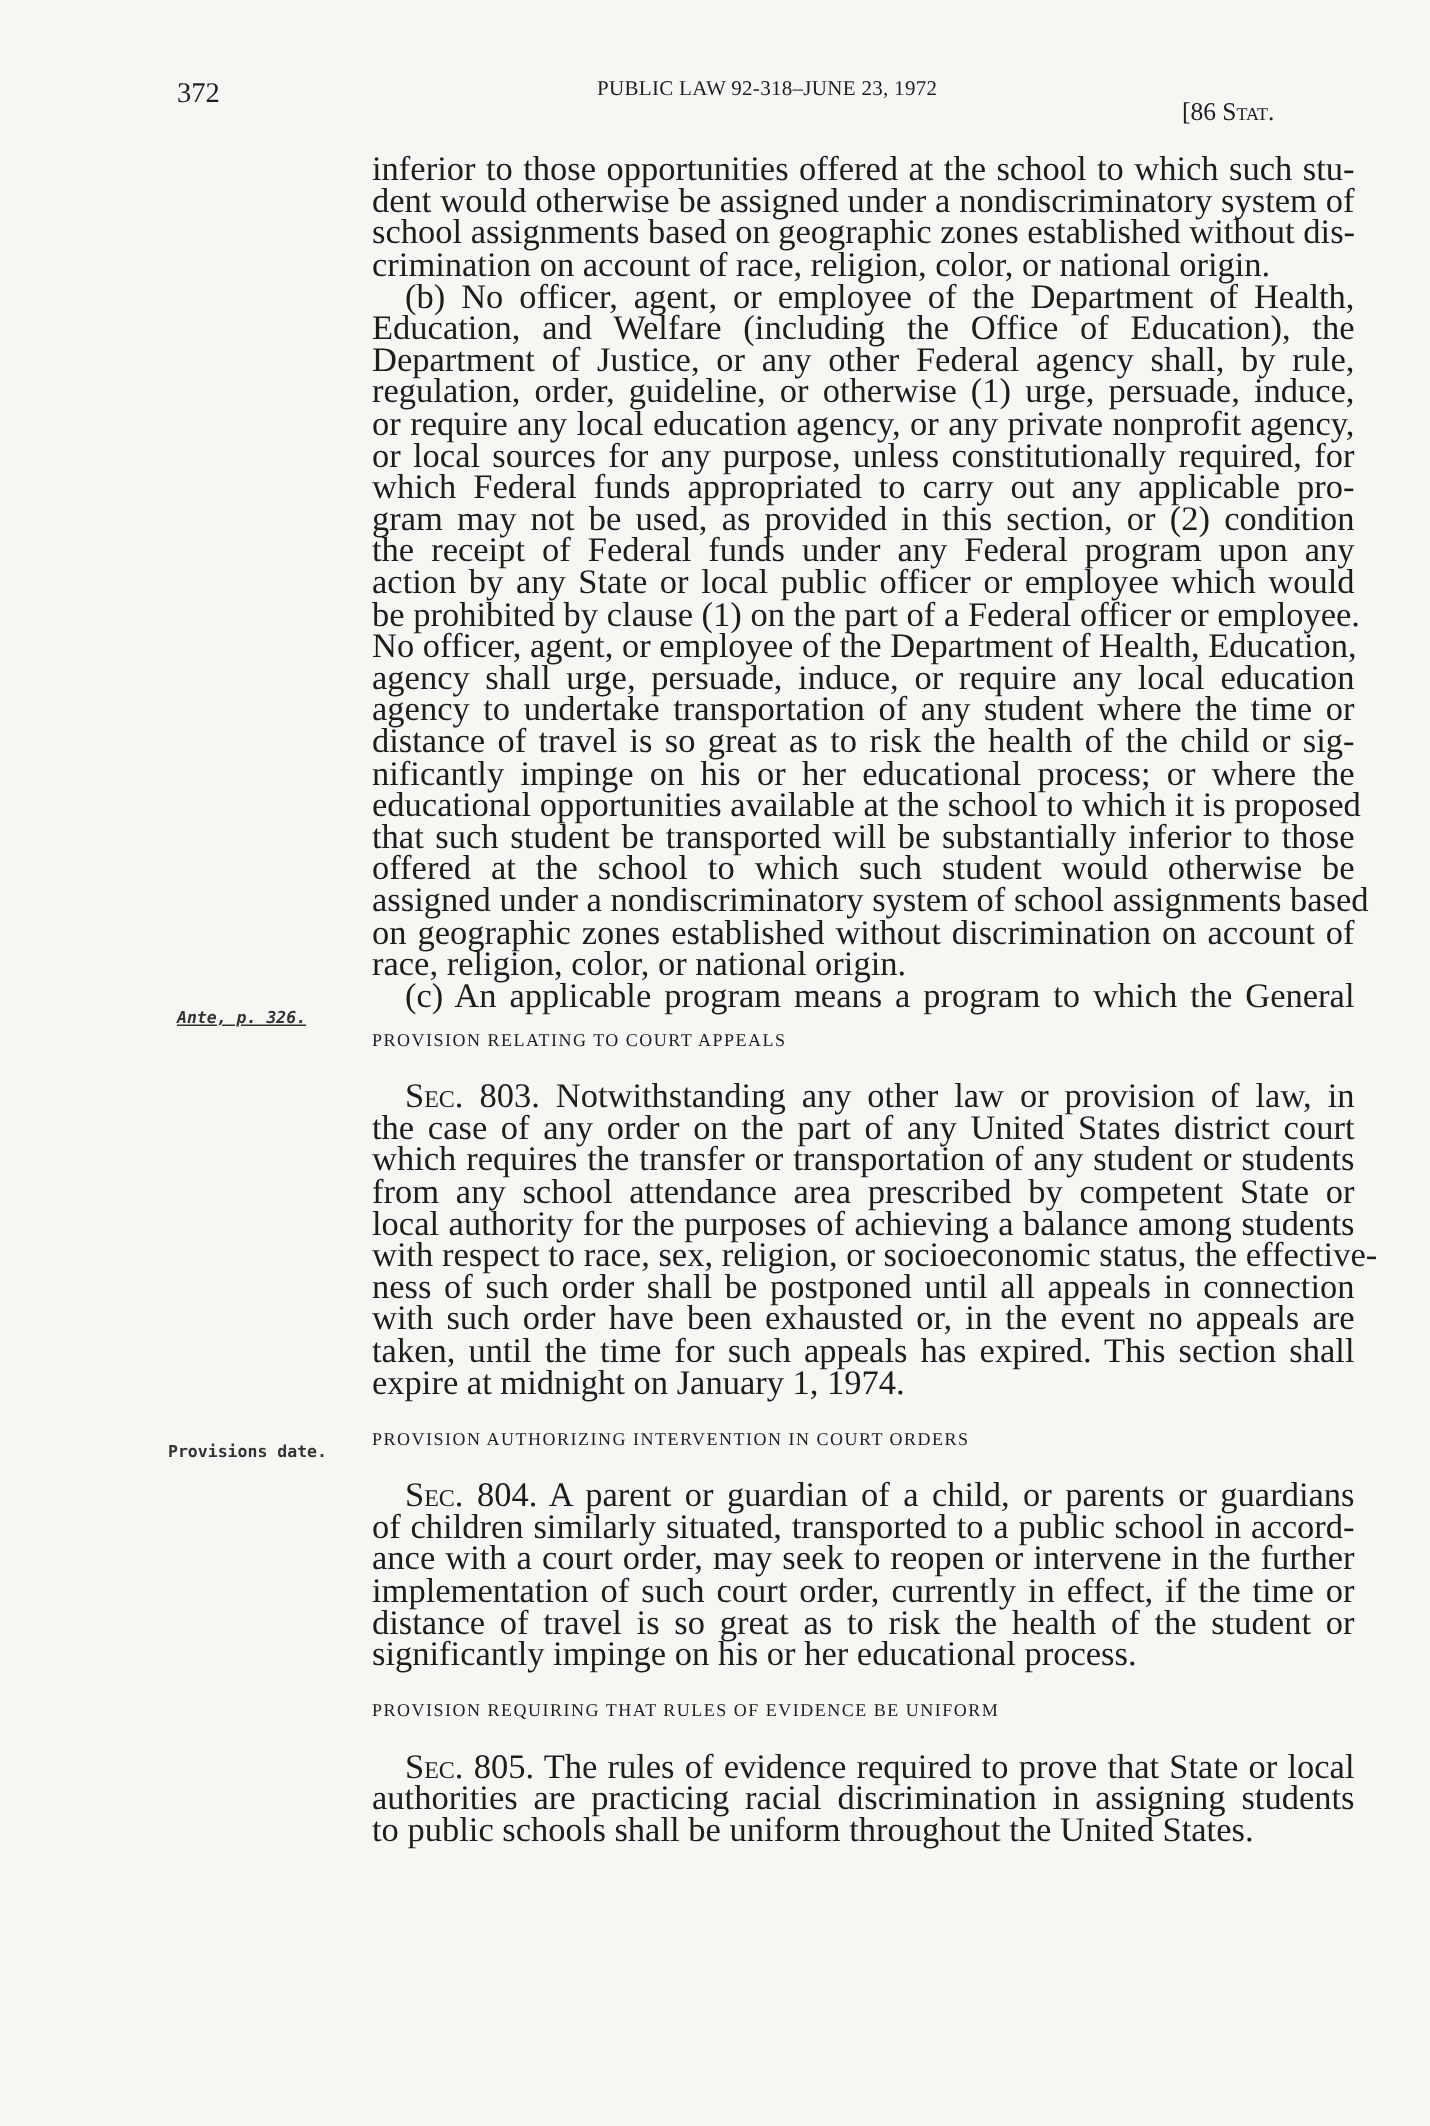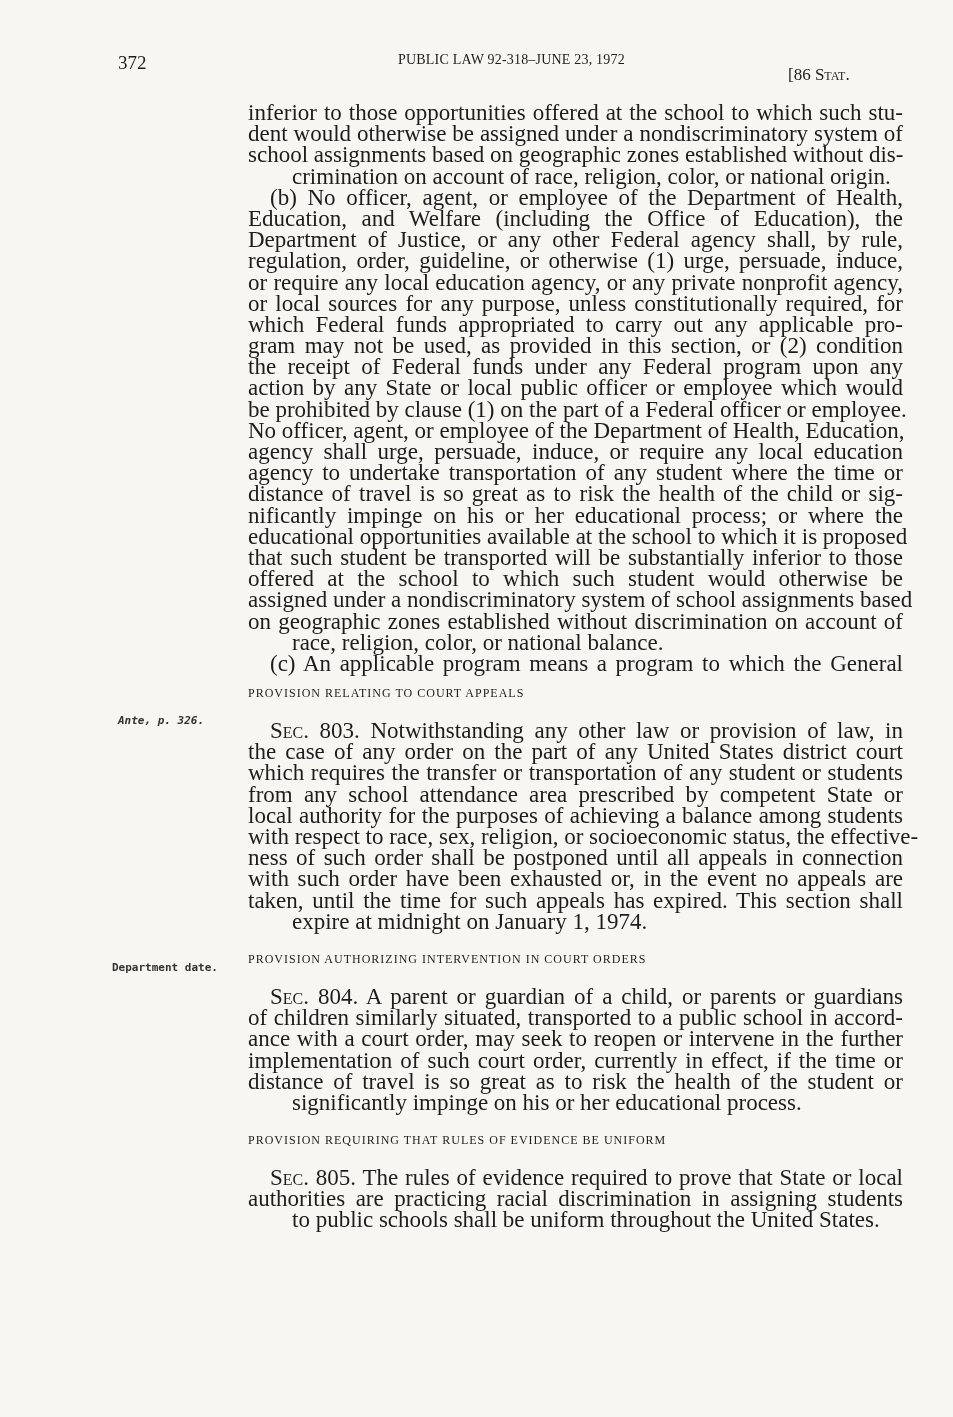--- a/index.html
+++ b/index.html
@@ -9,47 +9,47 @@
   }
   .header { position: absolute; top: 52px; left: 0; width: 953px; height: 30px; }
   .pageno { position: absolute; left: 118px; top: 0; font-size: 19px; font-family: "Liberation Serif", serif; }
   .runhead { position: absolute; left: 398px; top: 0; font-size: 14px; font-family: "Liberation Serif", serif; letter-spacing: 0.2px; }
   .stat { position: absolute; left: 788px; top: 13px; font-size: 17px; font-family: "Liberation Serif", serif; font-variant: small-caps; }
   .body { position: absolute; left: 248px; top: 102px; width: 655px; }
   .line {
     font-family: "Liberation Serif", serif; font-size: 23px; line-height: 21.2px; height: 21.2px;
     white-space: nowrap; text-align: justify; text-align-last: justify; display: block;
   }
-  .line.last { text-align-last: left; margin-left: 44px; }
+  .line.last { text-align-last: left; }
   .line.indent { padding-left: 22px; }
   .heading {
     font-family: "Liberation Serif", serif; font-size: 12px; letter-spacing: 1px; text-align: left;
     text-transform: uppercase; margin: 0; height: 20px; line-height: 20px;
   }
   .sec { font-variant: small-caps; }
   .margin-note {
     position: absolute; font-family: "DejaVu Sans Mono", "Liberation Mono", monospace;
     font-size: 11px; font-weight: bold; color: #333;
   }
-  .ante { left: 118px; top: 714px; font-style: italic; }
+  .ante { left: 118px; top: 672px; font-style: italic; text-decoration: underline; }
   .expir { left: 112px; top: 961px; }
   .gap-s { height: 9px; }
   .gap-m { height: 17px; }
 </style>
 </head>
 <body>
 
 <div class="header">
   <span class="pageno">372</span>
   <span class="runhead">PUBLIC LAW 92-318–JUNE 23, 1972</span>
   <span class="stat">[86 Stat.</span>
 </div>
 
 <div class="margin-note ante">Ante, p. 326.</div>
-<div class="margin-note expir">Department date.</div>
+<div class="margin-note expir">Provisions date.</div>
 
 <div class="body">
 
   <div>
     <span class="line">inferior to those opportunities offered at the school to which such stu-</span>
     <span class="line">dent would otherwise be assigned under a nondiscriminatory system of</span>
     <span class="line">school assignments based on geographic zones established without dis-</span>
     <span class="line last">crimination on account of race, religion, color, or national origin.</span>
   </div>
 
@@ -68,21 +68,21 @@
     <span class="line">No officer, agent, or employee of the Department of Health, Education,</span>
     <span class="line">agency shall urge, persuade, induce, or require any local education</span>
     <span class="line">agency to undertake transportation of any student where the time or</span>
     <span class="line">distance of travel is so great as to risk the health of the child or sig-</span>
     <span class="line">nificantly impinge on his or her educational process; or where the</span>
     <span class="line">educational opportunities available at the school to which it is proposed</span>
     <span class="line">that such student be transported will be substantially inferior to those</span>
     <span class="line">offered at the school to which such student would otherwise be</span>
     <span class="line">assigned under a nondiscriminatory system of school assignments based</span>
     <span class="line">on geographic zones established without discrimination on account of</span>
-    <span class="line last">race, religion, color, or national balance.</span>
+    <span class="line last">race, religion, color, or national origin.</span>
   </div>
 
   <div>
     <span class="line indent">(c) An applicable program means a program to which the General</span>
   </div>
 
   <div class="gap-s"></div>
   <div class="heading">Provision relating to court appeals</div>
   <div class="gap-m"></div>
 

